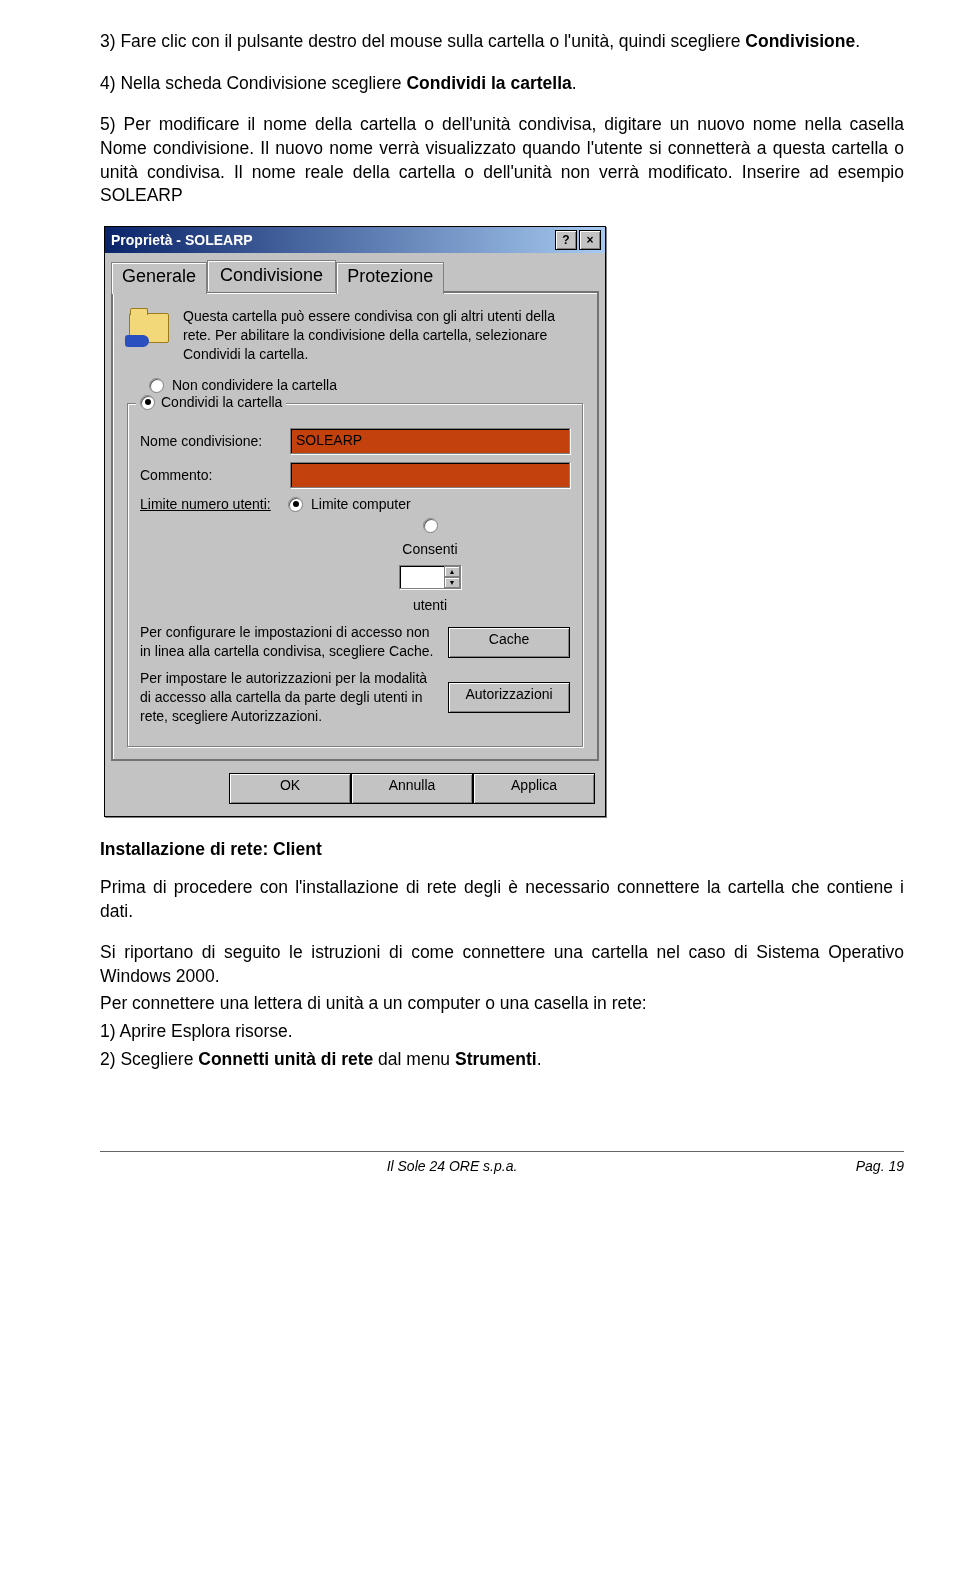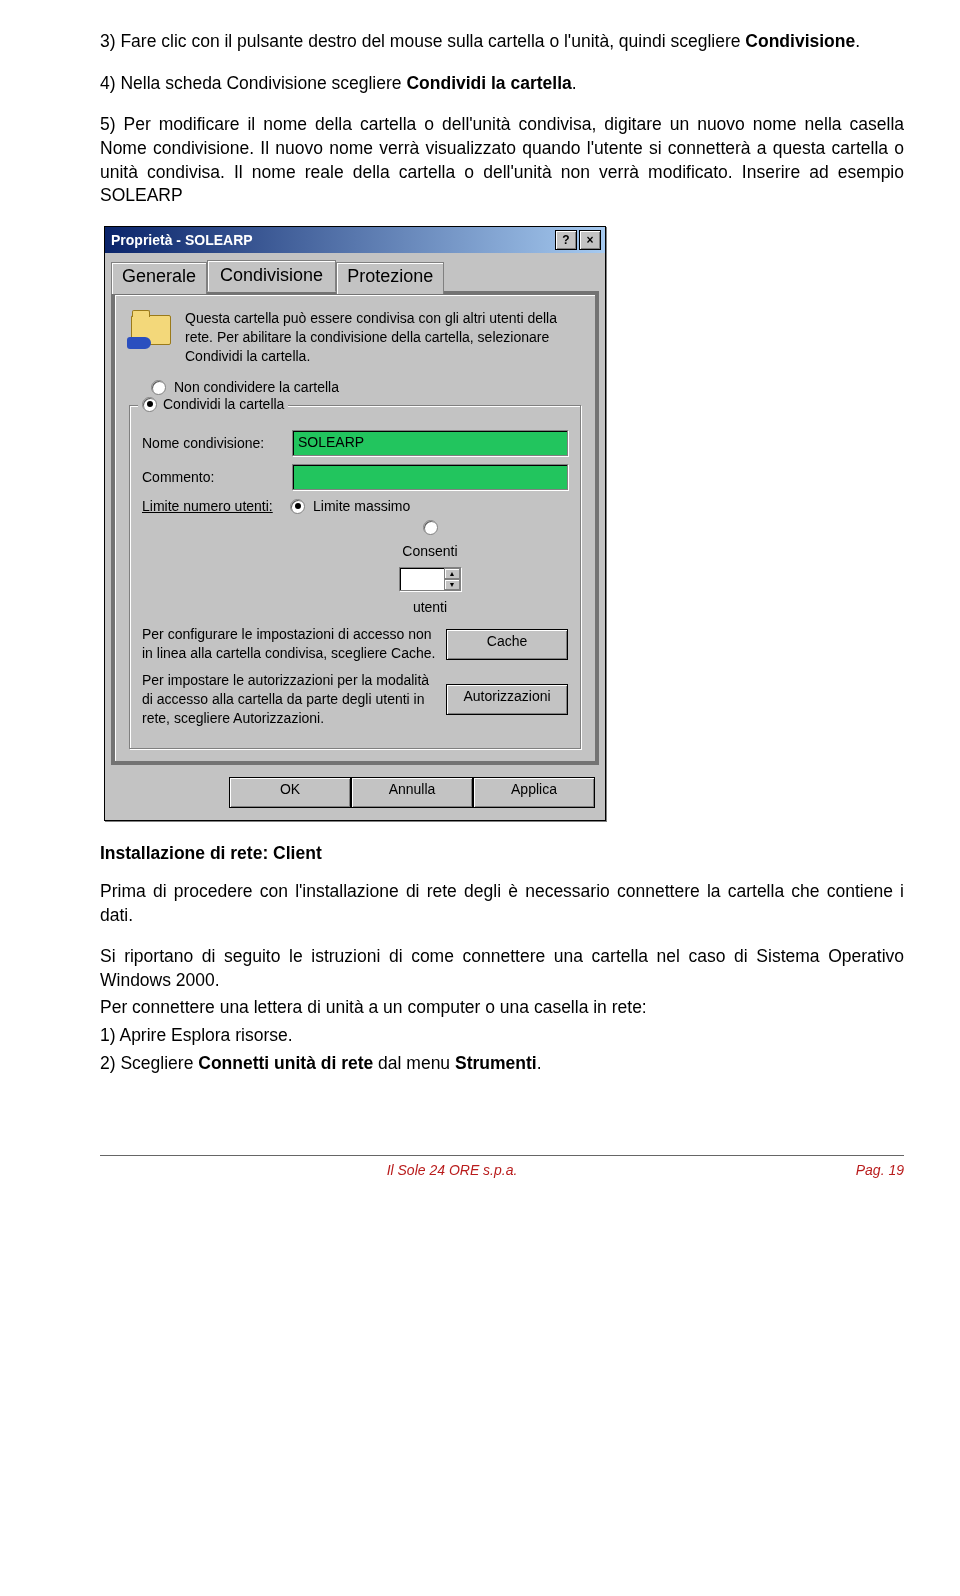--- a/index.html
+++ b/index.html
@@ -83,21 +83,21 @@
     background: #c3c3c3;
     border-bottom: 1px solid #c3c3c3;
     z-index: 2;
   }
   .tab.inactive {
     top: 3px;
     padding: 3px 10px 4px 10px;
   }
   .tabcontent {
     margin: 0 6px 8px 6px;
-    border: 4px solid #737373;
+    border: 2px solid #737373;
     box-shadow: inset 1px 1px 0 #fff;
     background: #c3c3c3;
     padding: 14px 14px 12px 14px;
   }
   .desc-row {
     display: flex;
     gap: 12px;
     margin-bottom: 14px;
   }
   .folder-icon {
@@ -178,21 +178,21 @@
     margin: 8px 0;
     gap: 10px;
   }
   .formrow label {
     width: 140px;
     font-size: 14px;
   }
   .textbox {
     flex: 1;
     height: 22px;
-    background: #22c55e;
+    background: #c2410c;
     border: 1px solid #808080;
     box-shadow: inset 1px 1px 0 #000, 1px 1px 0 #fff;
     padding: 1px 5px;
     font-family: Tahoma, Arial, sans-serif;
     font-size: 14px;
     line-height: 20px;
   }
   .limit-row {
     display: flex;
     align-items: center;
@@ -251,21 +251,21 @@
     padding: 4px 10px 12px 10px;
   }
   
   .footer {
     border-top: 1px solid #666;
     margin-top: 80px;
     padding-top: 6px;
     display: flex;
     font-size: 14px;
     font-style: italic;
-    color: #b91c1c;
+    color: #000000;
   }
   .footer .left { flex: 1; text-align: center; }
   .footer .right { width: 100px; text-align: right; font-style: italic; }
 </style>
 </head>
 <body>
 
 <div class="page">
 
   <p class="para">
@@ -320,21 +320,21 @@
           </div>
 
           <div class="formrow">
             <label>Commento:</label>
             <div class="textbox"></div>
           </div>
 
           <div class="limit-row">
             <span class="limit-label">Limite numero utenti:</span>
             <span class="radio checked"></span>
-            <span>Limite massimo</span>
+            <span>Limite computer</span>
           </div>
 
           <div class="consenti-row">
             <span class="radio"></span>
             <span>Consenti</span>
             <div class="spinner">
               <div class="spin-input"></div>
               <div class="spin-btns">
                 <div class="sb">▲</div>
                 <div class="sb">▼</div>

